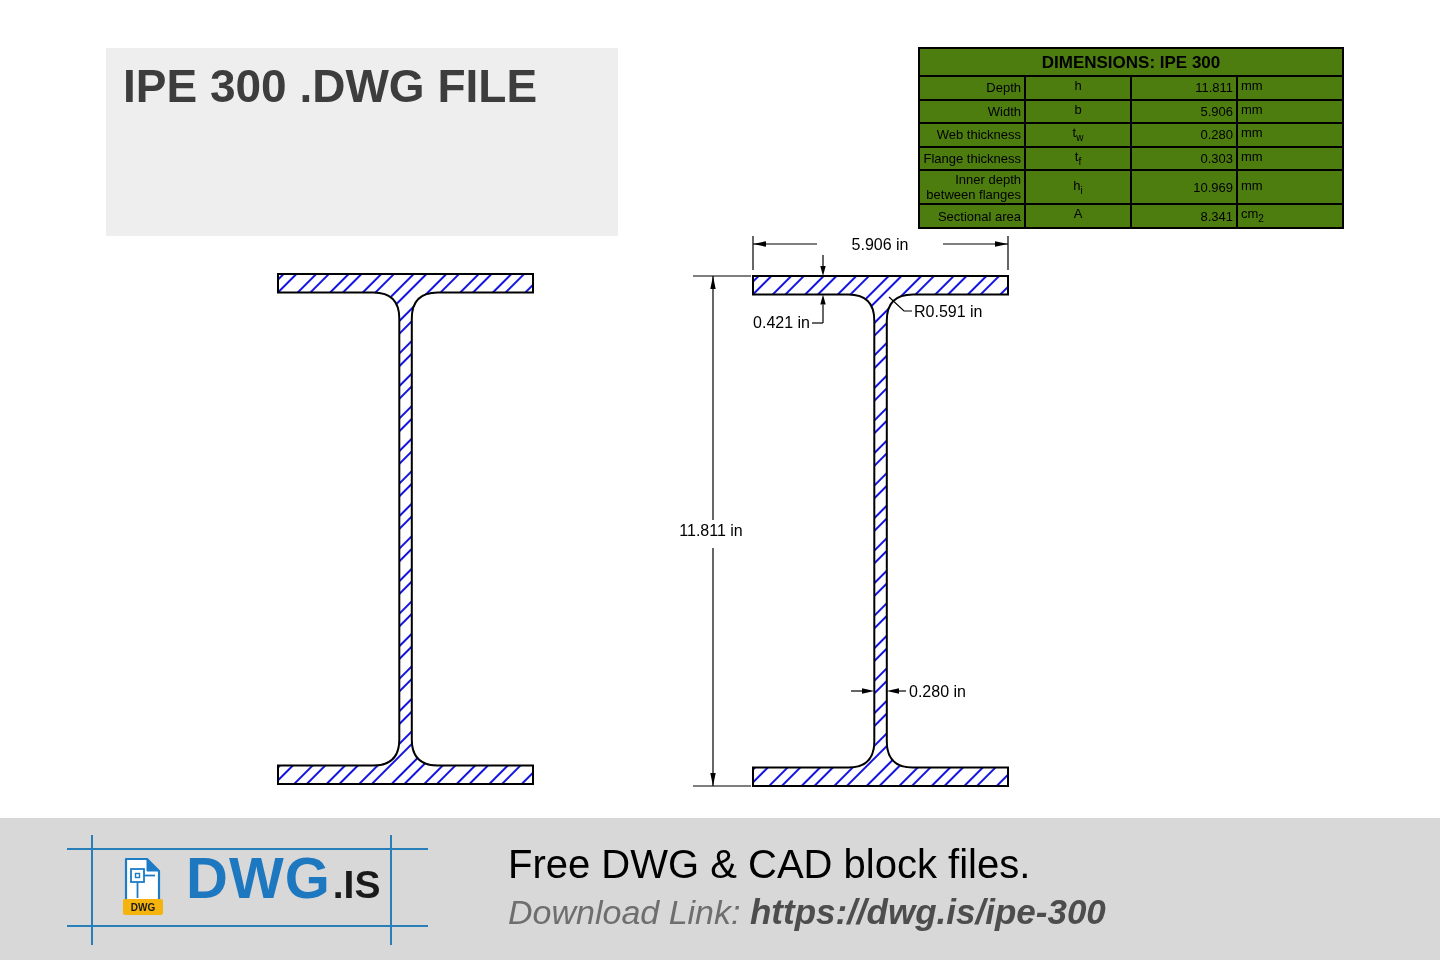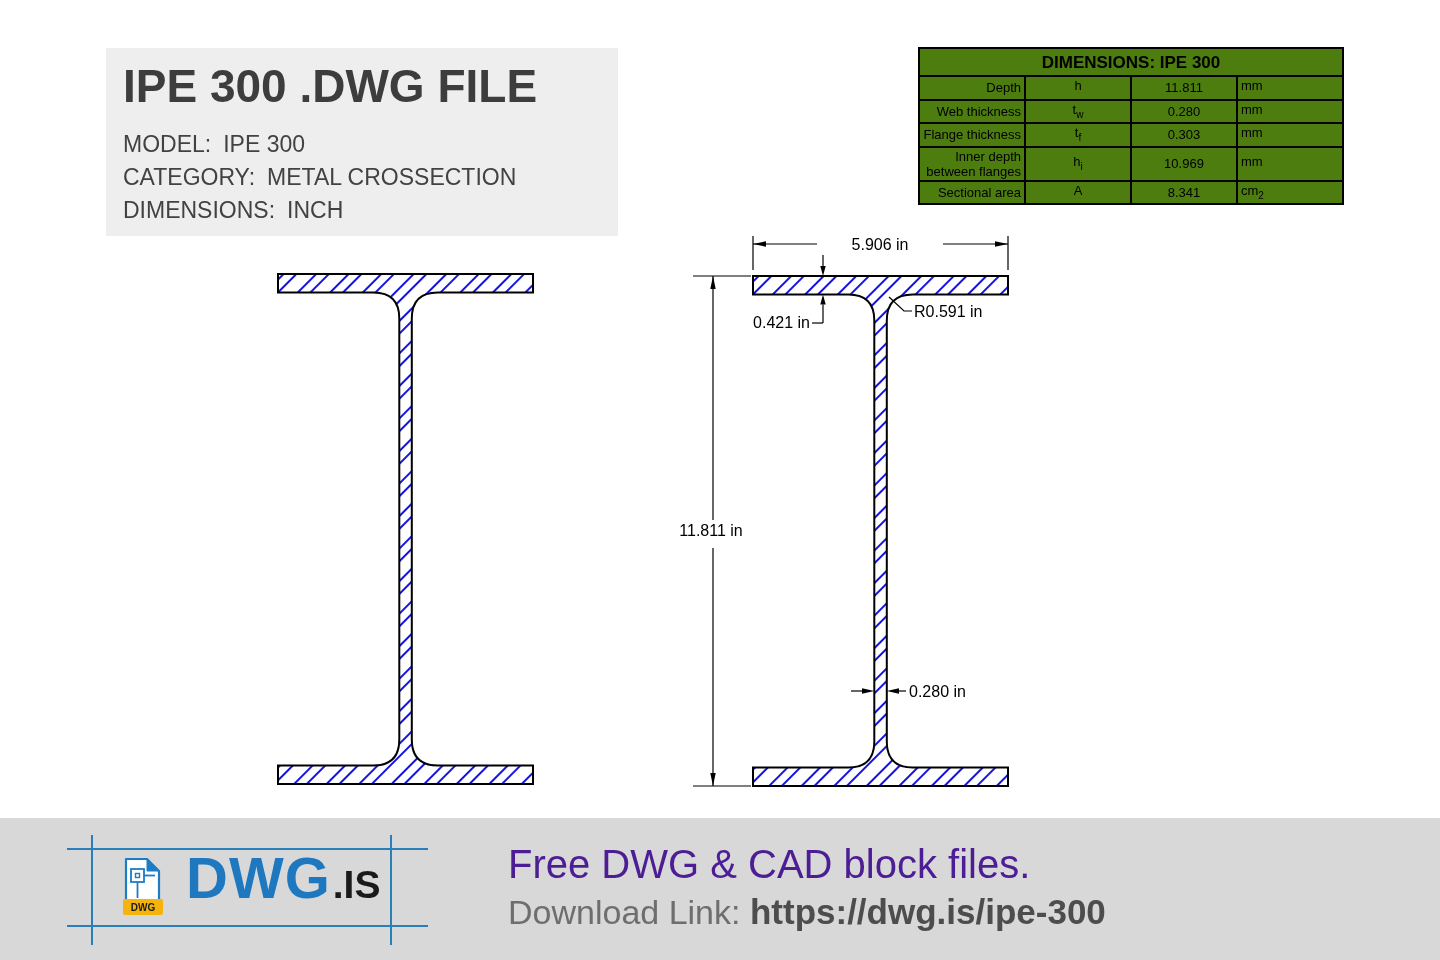--- a/index.html
+++ b/index.html
@@ -20,21 +20,21 @@
   
   .dims-table{
     position:absolute;left:918px;top:47px;width:426px;
     border-collapse:separate;border-spacing:0;border:1px solid #000;
     font-size:13px;color:#000;table-layout:fixed;
   }
   .dims-table td,.dims-table th{border:1px solid #000;padding:1px 3px;line-height:15px;background:#4d7c0f;}
   .dims-table th{font-size:17px;font-weight:700;text-align:center;height:24px;}
   .col-prop{width:208px;text-align:right;}
   .col-sym{width:50px;text-align:center;}
-  .col-val{width:118px;text-align:center;}
+  .col-val{width:118px;text-align:right;}
   .col-unit{width:32px;text-align:left;}
   .dims-table sub{font-size:10px;}
   
   .beam-svg{position:absolute;}
   .dim-line{stroke:#000;stroke-width:1.2;fill:none;}
   .dim-arrow{fill:#000;stroke:none;}
   .dim-text{font-family:"Liberation Sans",sans-serif;font-size:16px;fill:#000;}
   .beam-outline{stroke:#000;stroke-width:2;stroke-linejoin:miter;}
   
   .footer{
@@ -43,54 +43,46 @@
   .frame-line{position:absolute;background:#2980b9;}
   .fl-v1{left:91px;top:17px;width:2px;height:110px;}
   .fl-v2{left:390px;top:17px;width:2px;height:110px;}
   .fl-h1{left:67px;top:30px;width:361px;height:2px;}
   .fl-h2{left:67px;top:107px;width:361px;height:2px;}
   .logo-icon{position:absolute;left:122px;top:39px;}
   .brand{position:absolute;left:186px;top:26px;display:flex;align-items:baseline;gap:2px;cursor:pointer;}
   .brand-main{font-size:58px;font-weight:700;color:#1e78c0;letter-spacing:1px;}
   .brand-suffix{font-size:39px;font-weight:700;color:#1a1a1a;}
   .footer-text{position:absolute;left:508px;top:22px;}
-  .tagline{font-size:40px;color:#4c1d95;line-height:48px;font-weight:400;}
-  .download-line{font-size:34px;color:#6e6e6e;line-height:42px;margin-top:3px;}
+  .tagline{font-size:40px;color:#000000;line-height:48px;font-weight:400;}
+  .download-line{font-size:34px;color:#6e6e6e;line-height:42px;margin-top:3px;font-style:italic;}
   .download-url{font-weight:700;color:#4d4d4d;font-size:35px;}
 </style>
 </head>
 <body>
 
 <div class="title-block">
   <h1>IPE 300 .DWG FILE</h1>
-  <div class="title-meta">
-    <div class="meta-line">
-      <span>MODEL:</span>
-      <span>IPE 300</span>
-    </div>
-    <div class="meta-line">
-      <span>CATEGORY:</span>
-      <span>METAL CROSSECTION</span>
-    </div>
-    <div class="meta-line">
-      <span>DIMENSIONS:</span>
-      <span>INCH</span>
-    </div>
-  </div>
 </div>
 
 <table class="dims-table">
   <tbody>
       <tr>
     <th colspan="4">DIMENSIONS: IPE 300</th>
   </tr>
   <tr>
     <td class="col-prop">Depth</td>
     <td class="col-sym"><span>h</span><sub></sub></td>
     <td class="col-val">11.811</td>
+    <td class="col-unit"><span>mm</span><sub></sub></td>
+  </tr>
+  <tr>
+    <td class="col-prop">Width</td>
+    <td class="col-sym"><span>b</span><sub></sub></td>
+    <td class="col-val">5.906</td>
     <td class="col-unit"><span>mm</span><sub></sub></td>
   </tr>
   <tr>
     <td class="col-prop">Web thickness</td>
     <td class="col-sym"><span>t</span><sub>w</sub></td>
     <td class="col-val">0.280</td>
     <td class="col-unit"><span>mm</span><sub></sub></td>
   </tr>
   <tr>
     <td class="col-prop">Flange thickness</td>

